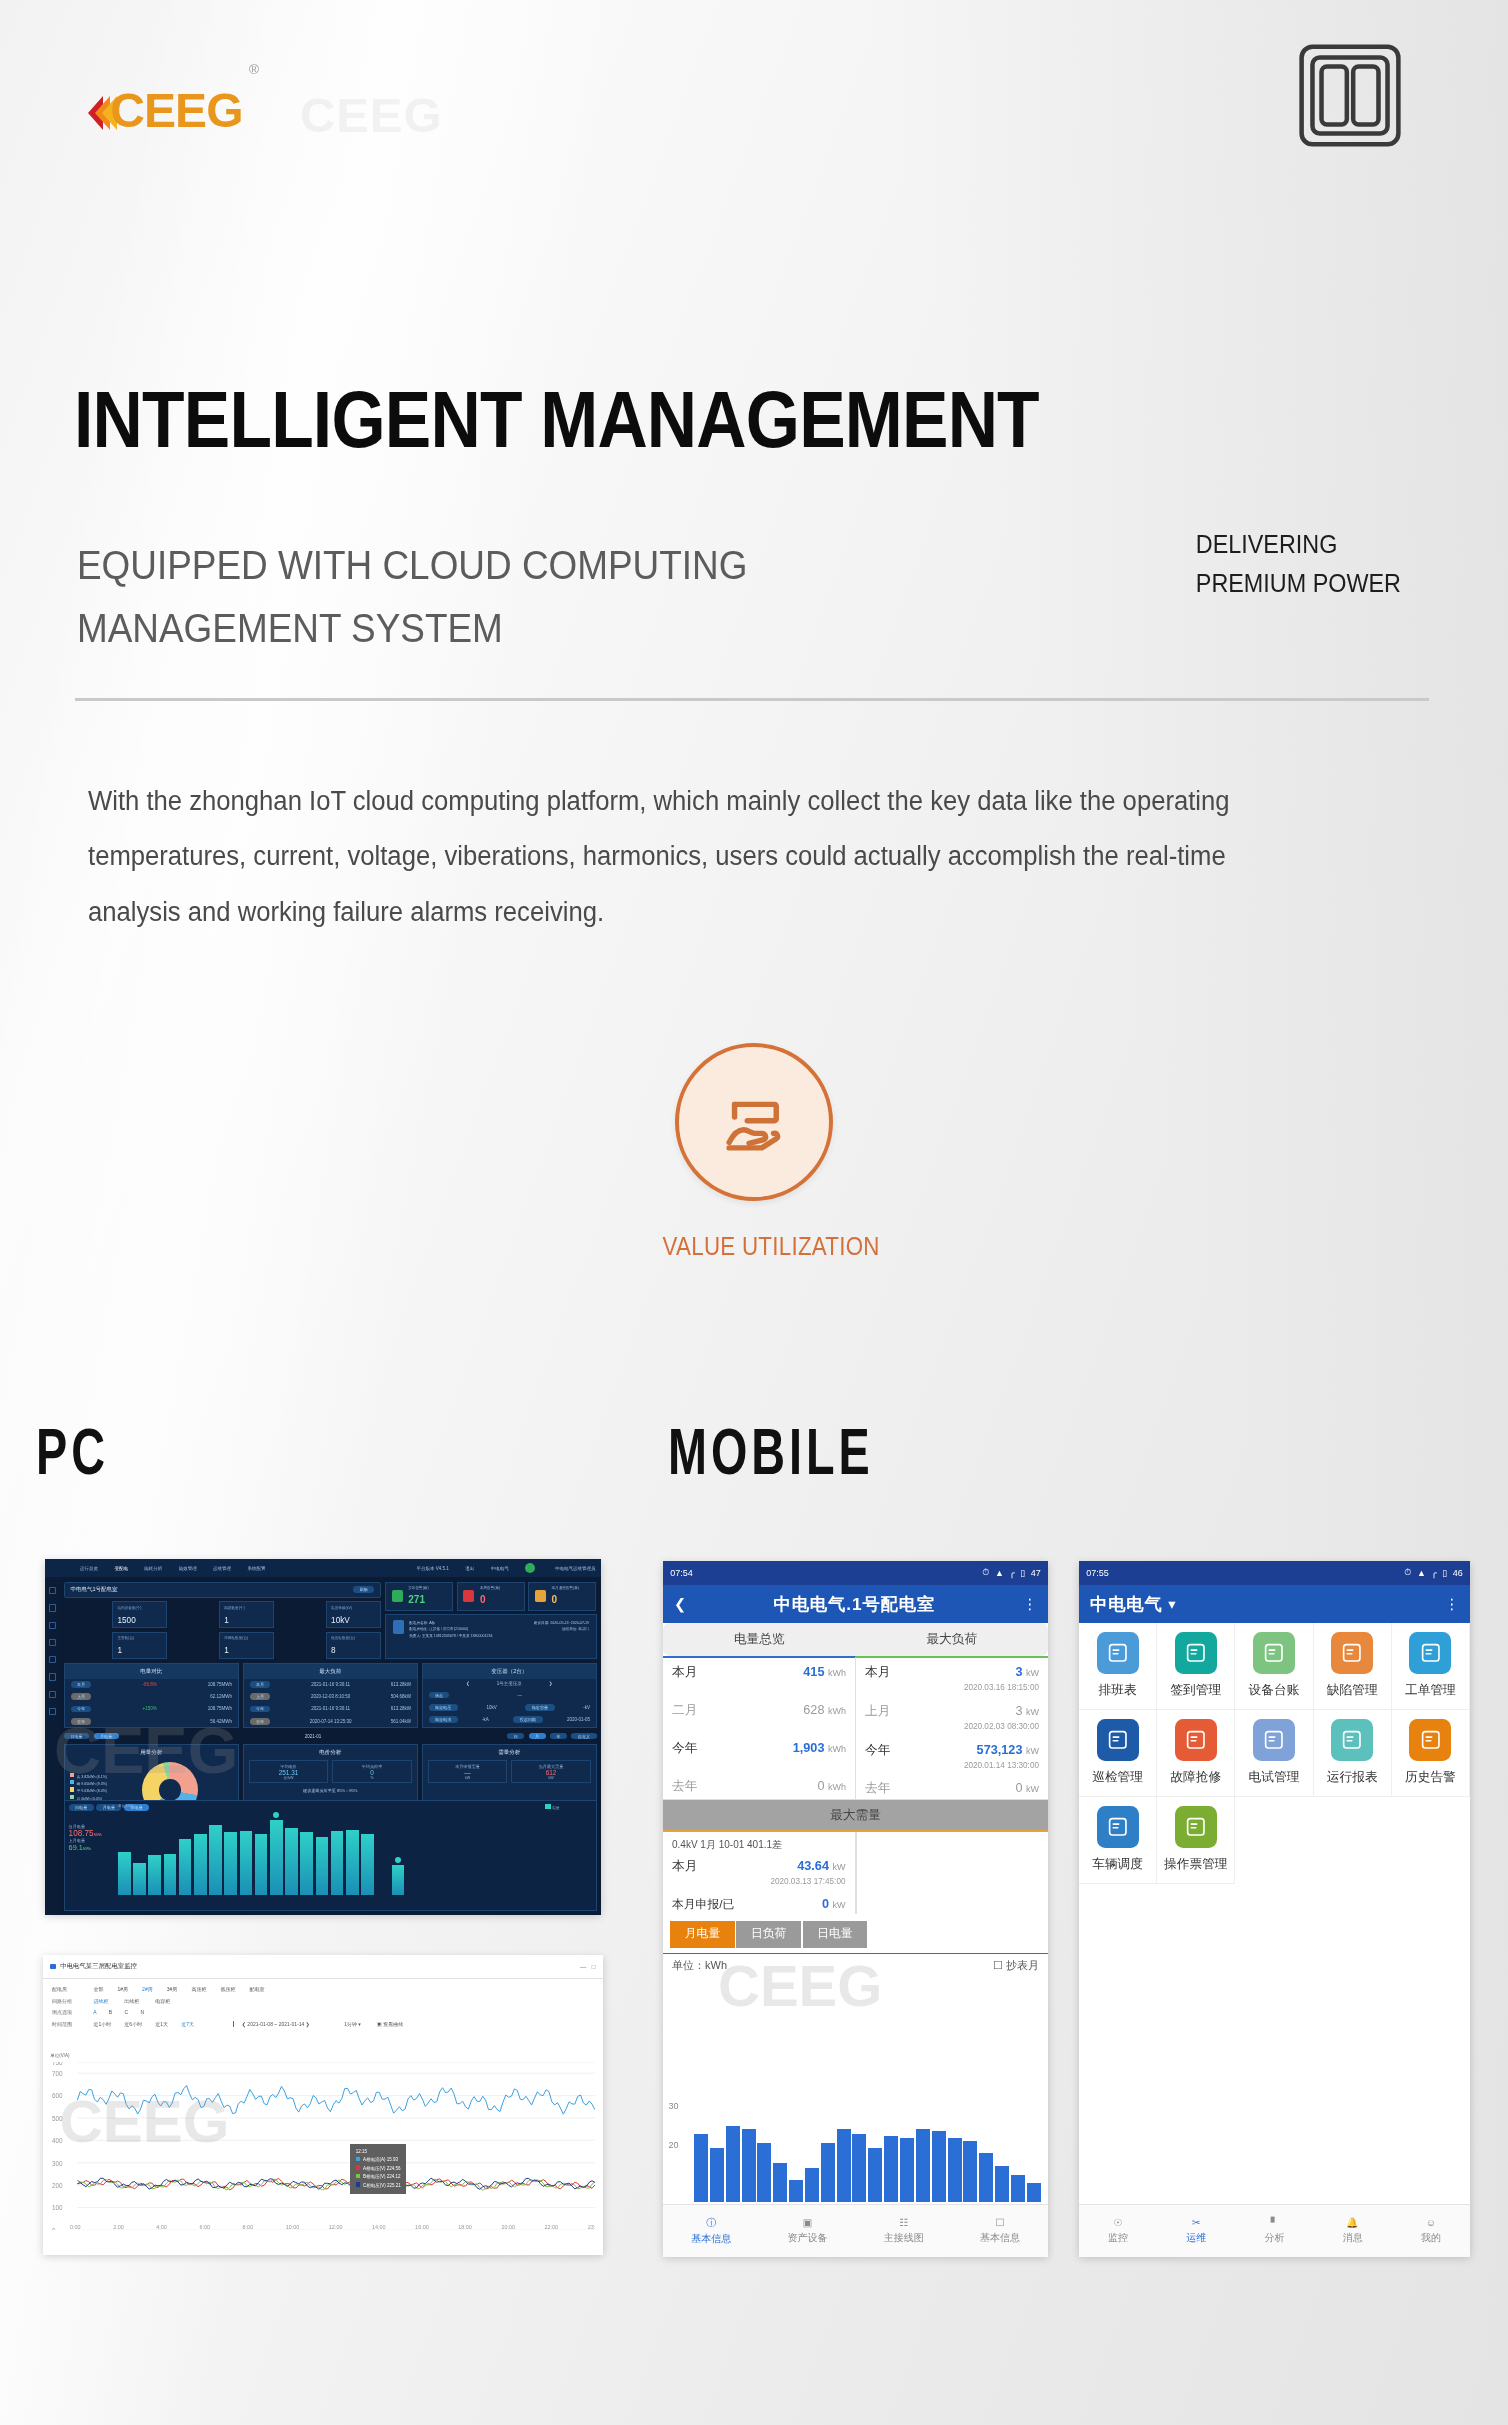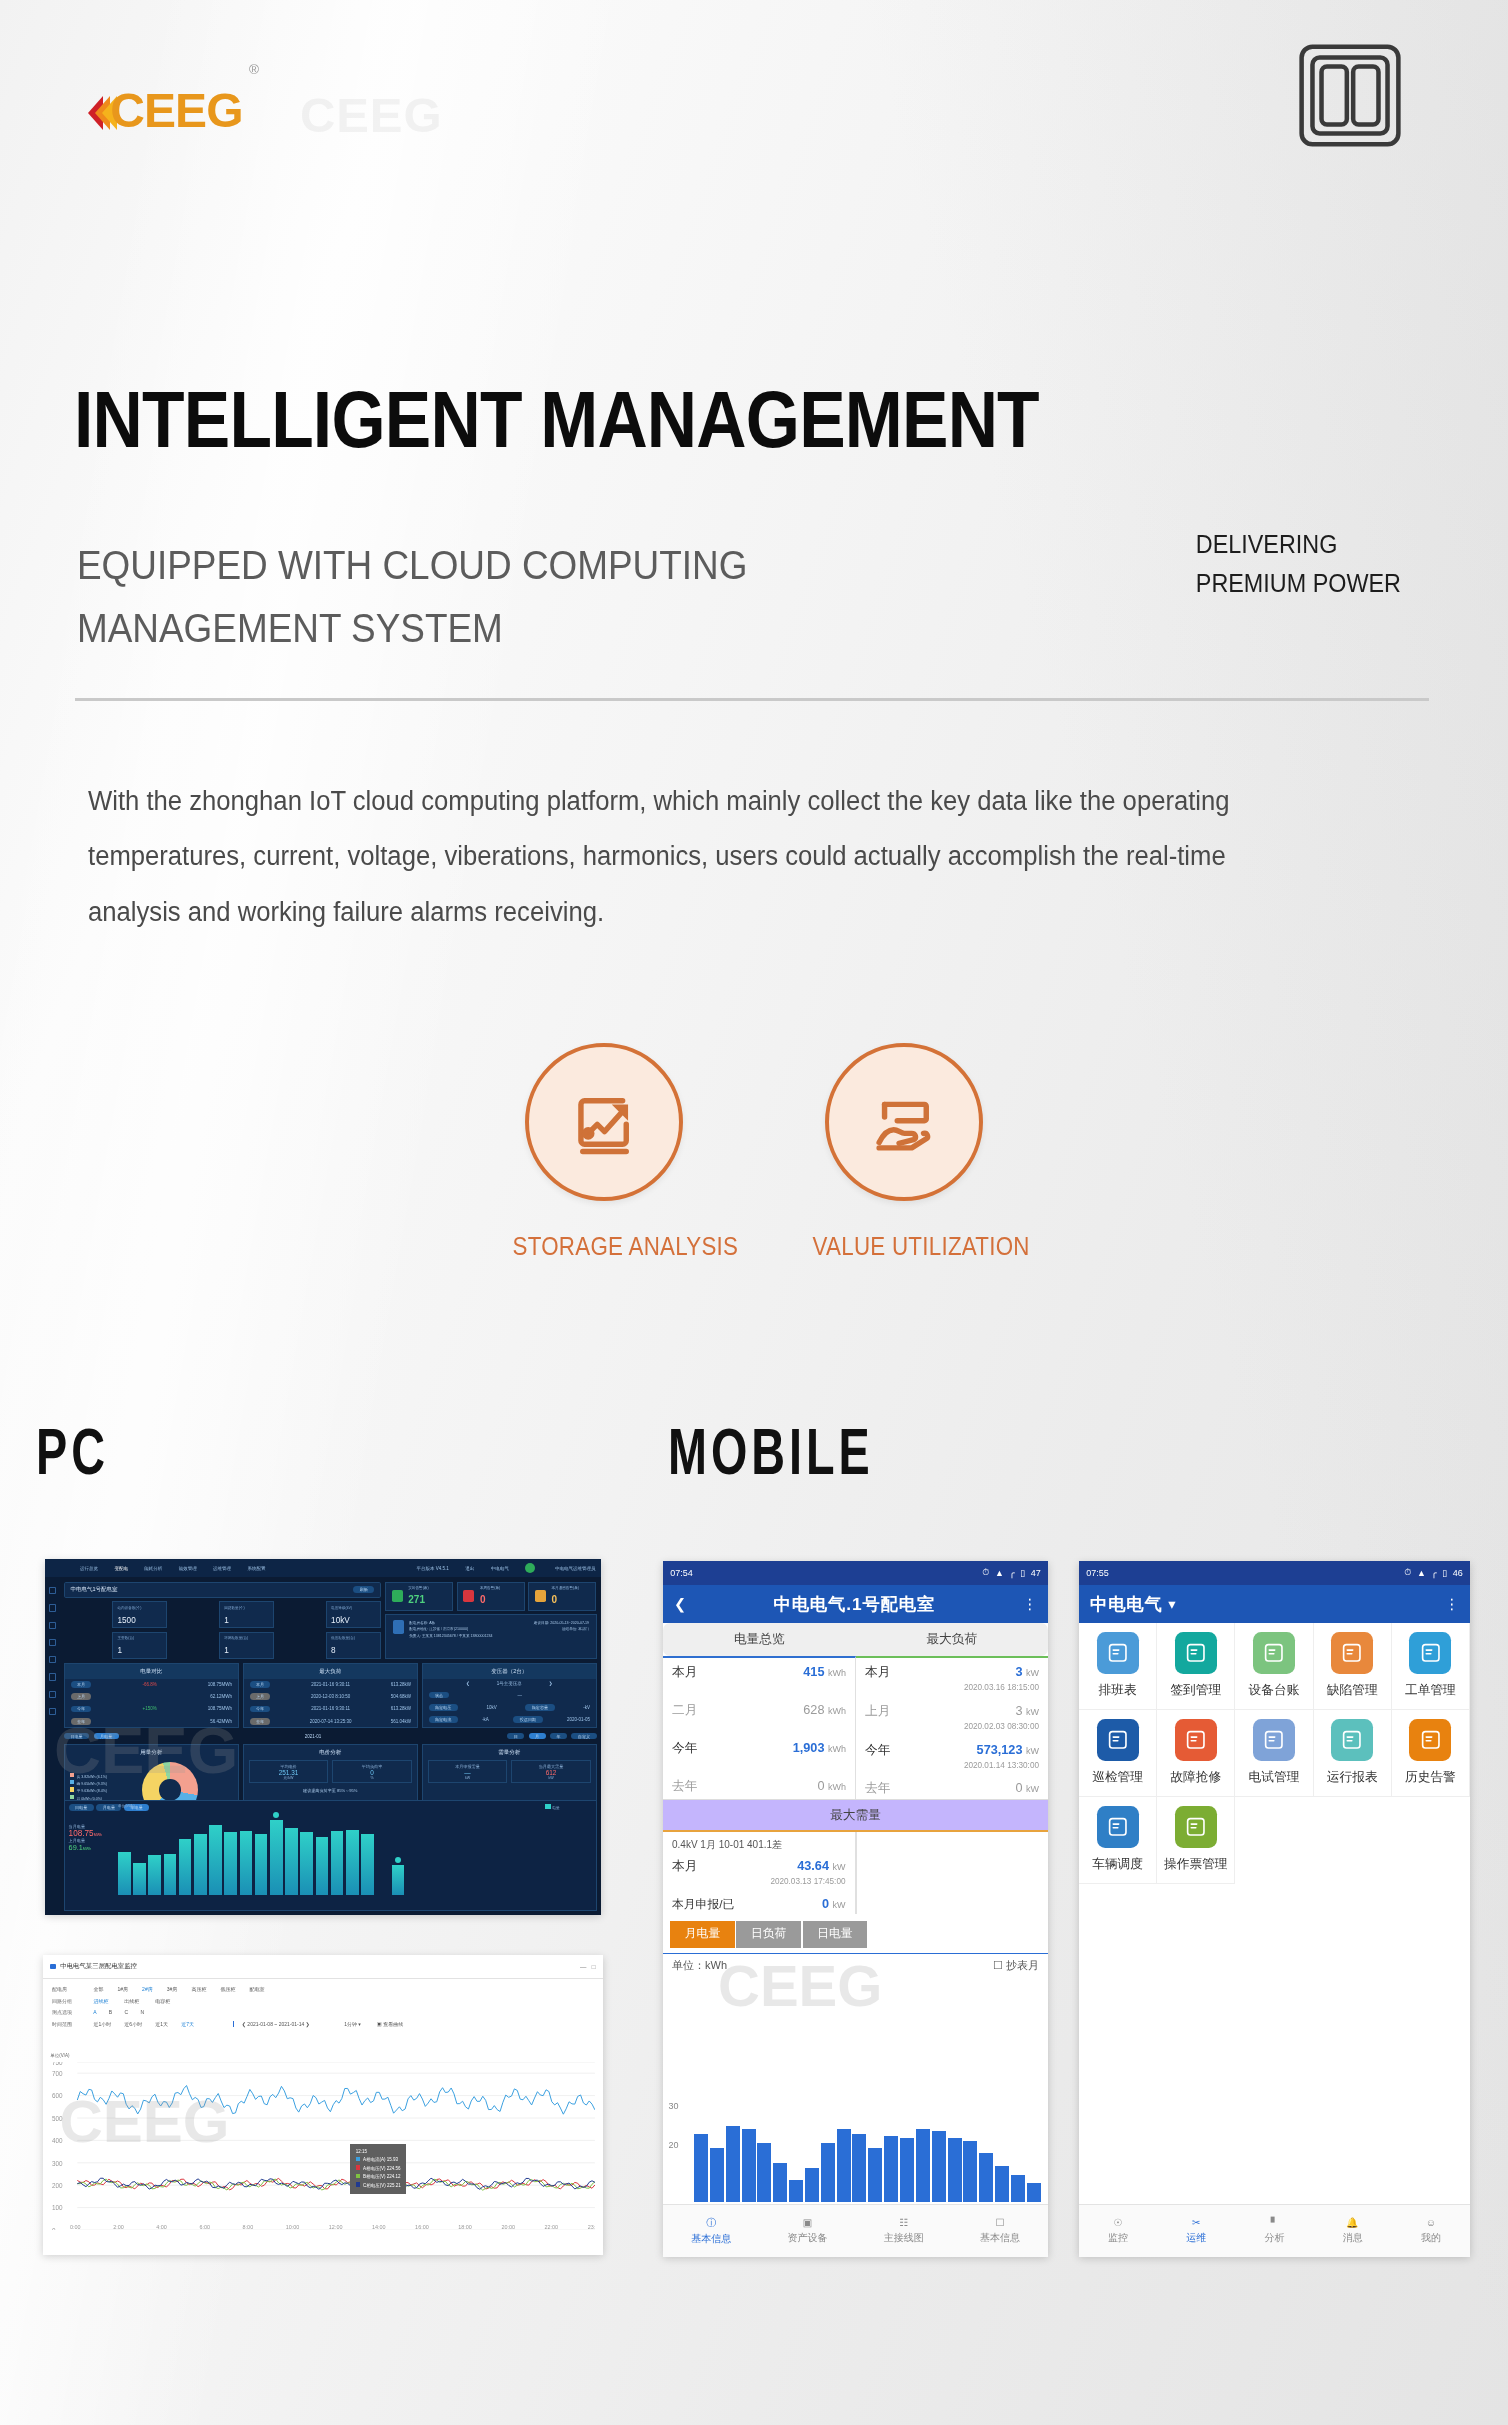--- a/index.html
+++ b/index.html
@@ -132,21 +132,21 @@
   .tabs2 { display:flex; background: #efefef; border-radius: 7px; }
   .tabs2 div { flex:1; text-align:center; font-size:12.7px; color:#444; padding: 8.2px 0; }
   .split { display:flex; }
   .split > div { flex:1; }
   .split .l { border-top: 2.7px solid #2f6fd0; border-right: 0.9px solid #e0e0e0; }
   .split .r { border-top: 2.7px solid #6cbf5a; }
   .row { display:flex; justify-content:space-between; align-items:baseline; padding: 6.4px 9px 1.8px; font-size: 12.7px; color:#333; }
   .row .val { color:#2a6ed6; font-weight:bold; }
   .row.dim { color:#9b9b9b; } .row.dim .val { color:#9b9b9b; font-weight:normal; }
   .ts { font-size: 8.2px; color:#9b9b9b; text-align:right; padding: 0 9px 4.5px; }
-  .bandhead { background:#c4b5fd; text-align:center; font-size:12.7px; color:#444; padding:6.4px 0; border-top:0.9px solid #ddd; }
+  .bandhead { background:#a3a3a3; text-align:center; font-size:12.7px; color:#444; padding:6.4px 0; border-top:0.9px solid #ddd; }
   .orangeline { border-top: 2.7px solid #e8a33d; }
   .seg { display:flex; gap:1.8px; padding: 6.4px 7.3px 5.5px; }
   .seg div { padding: 5.5px 14.5px; font-size: 11.8px; color:#fff; background:#9a9a9a; }
   .seg div.on { background:#e8820f; }
   .ph-chart { position:absolute; left:0; right:0; bottom:0; height: 136px; }
   .minibars { position:absolute; left:31px; right:7.3px; bottom:3.6px; top:9px; display:flex; align-items:flex-end; gap:1.8px; }
   .minibars span { flex:1; }
 
   .apps { display:grid; grid-template-columns: repeat(5,1fr); }
   .app { height: 87px; display:flex; flex-direction:column; align-items:center; justify-content:center; border-right:0.9px solid #eee; border-bottom:0.9px solid #eee; }
@@ -195,32 +195,20 @@
   <div>DELIVERING</div>
   <div>PREMIUM POWER</div>
 </div>
 <div class="divider"></div>
 <div class="body-copy">With the zhonghan IoT cloud computing platform,  which mainly collect the key data like the operating temperatures, current, voltage, viberations, harmonics, users could actually accomplish the real-time analysis and working failure alarms receiving.</div>
 
 <div class="features">
   <div class="feat-row">
 
 
-    <div class="feat">
-      <div class="feat-circle">
-        <svg width="87" height="87" viewBox="0 0 96 96" fill="none" stroke="#cf7238" stroke-width="6" stroke-linecap="round" stroke-linejoin="round">
-          <path d="M68 24H26a4 4 0 00-4 4v40a4 4 0 004 4h42a4 4 0 004-4V50"></path>
-          <path d="M30 60l10-10 8 8 18-20"></path>
-          <circle cx="30" cy="60" r="4" fill="#cf7238"></circle>
-          <path d="M56 28h18v18" fill="#cf7238" stroke="none"></path>
-          <path d="M24 80h48"></path>
-        </svg>
-      </div>
-      <div class="feat-label">STORAGE ANALYSIS</div>
-    </div>
 
     <div class="feat">
       <div class="feat-circle">
         <svg width="87" height="87" viewBox="0 0 96 96" fill="none" stroke="#cf7238" stroke-width="6" stroke-linecap="round" stroke-linejoin="round">
           <path d="M26 28h44a2 2 0 012 2v14a2 2 0 01-2 2H40"></path>
           <path d="M26 28v14"></path>
           <path d="M20 70c4-8 10-14 16-14 5 0 8 4 12 4h8c4 0 6 5 2 7l-16 4"></path>
           <path d="M20 76h36l16-10c3-2 1-7-3-6"></path>
         </svg>
       </div>

